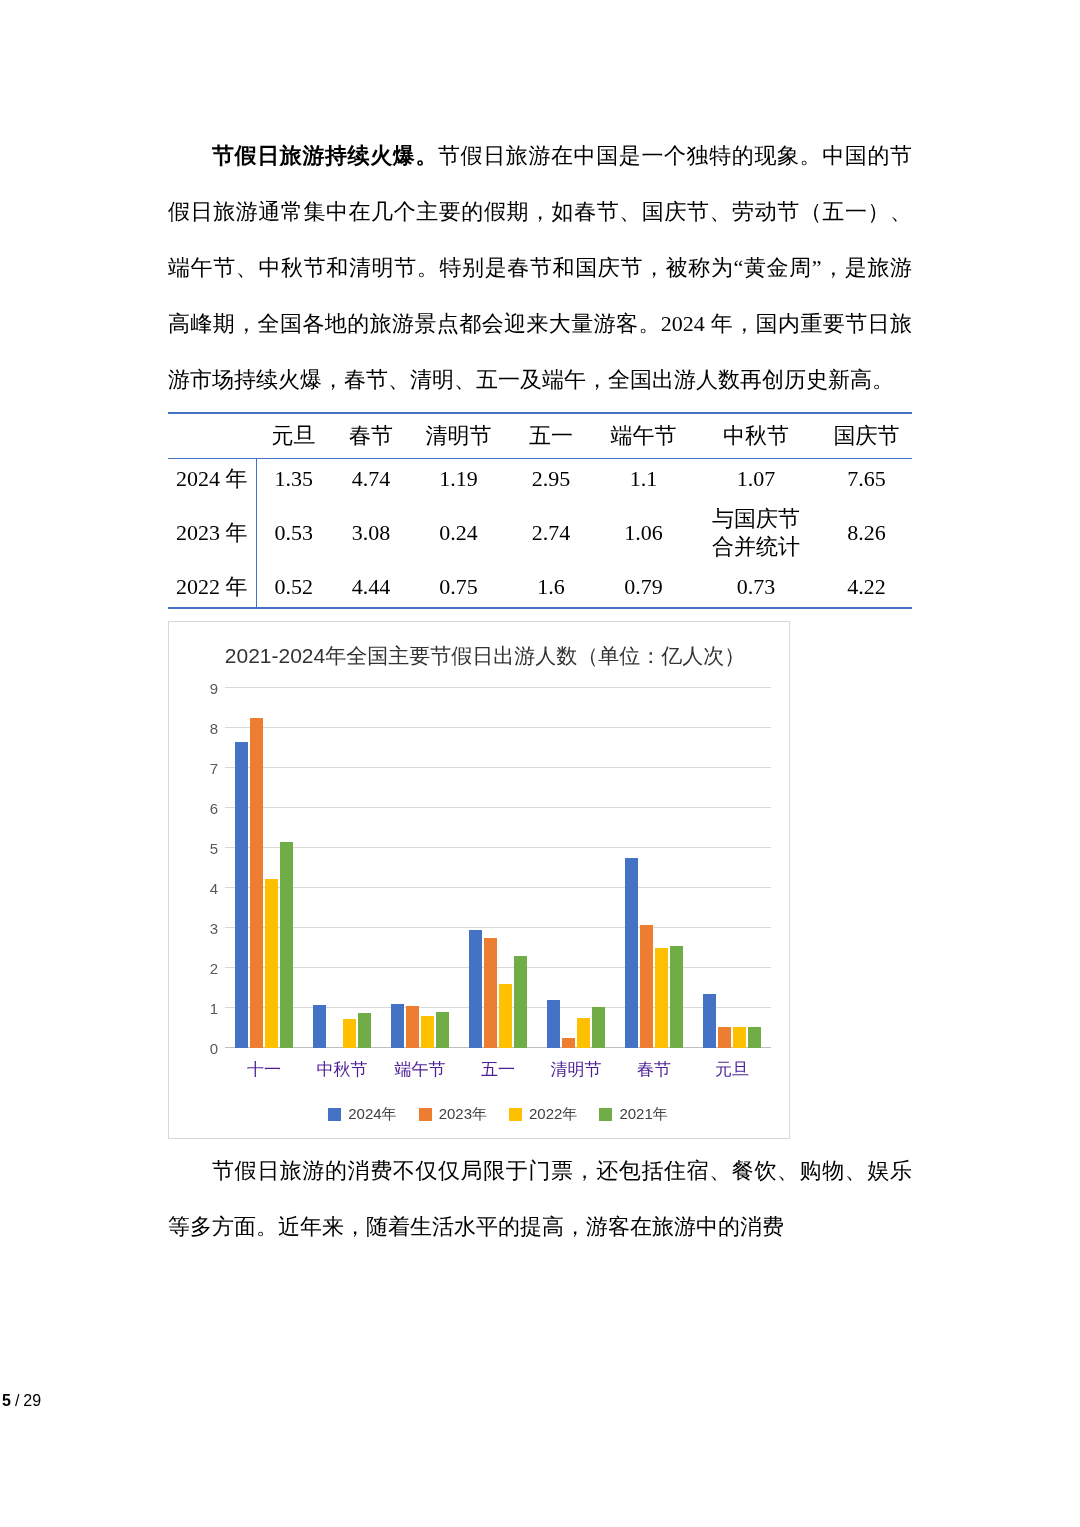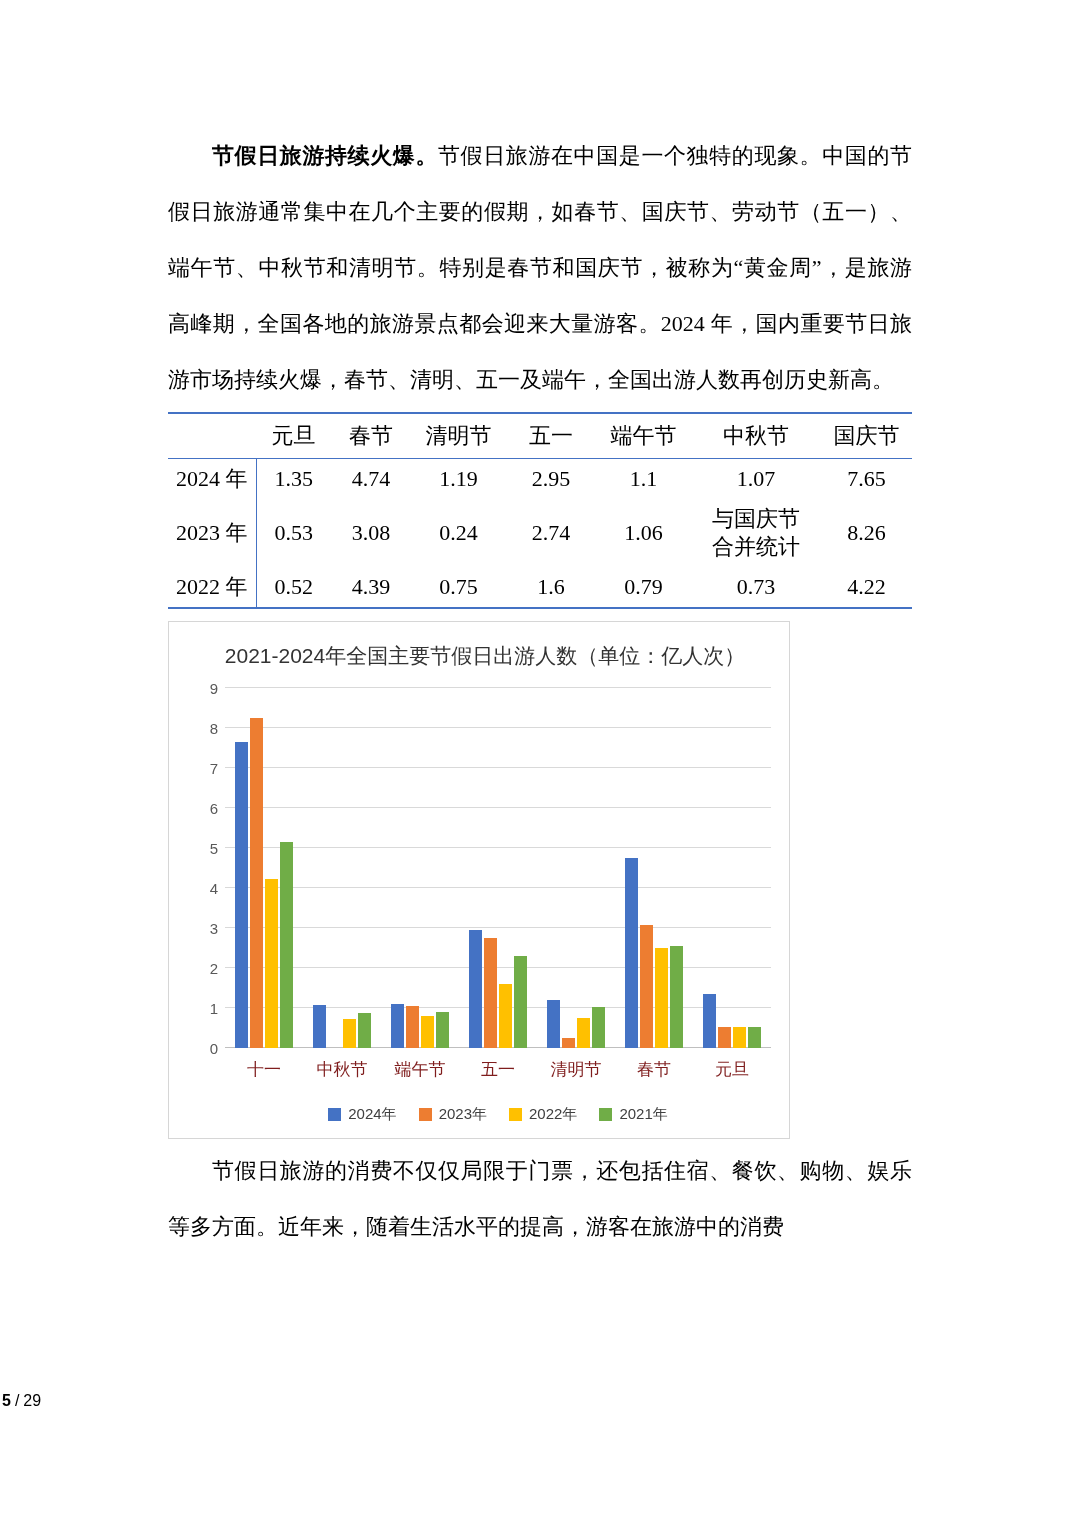--- a/index.html
+++ b/index.html
@@ -54,21 +54,21 @@
     font-family:"Liberation Sans","DejaVu Sans",sans-serif;
     font-size:15px; color:#595959; line-height:1;
   }
   .plot { position:relative; flex:1; height:360px; }
   .gridline { position:absolute; left:0; right:0; height:1px; background:#d9d9d9; z-index:1; }
   .gridline.baseline { background:#bfbfbf; }
   .groups { position:absolute; left:0; right:0; top:0; bottom:0; display:flex; z-index:2; }
   .group { flex:1; display:flex; align-items:flex-end; justify-content:center; gap:2px; }
   .bar { width:13px; }
   .x-labels { display:flex; margin-left:26px; margin-top:10px; }
-  .xlabel { flex:1; text-align:center; font-size:17px; color:#7f1d1d; }
+  .xlabel { flex:1; text-align:center; font-size:17px; color:#4c1d95; }
   .legend { display:flex; justify-content:center; align-items:center; gap:22px; margin-top:24px; margin-left:26px; }
   .legend-item {
     display:flex; align-items:center; gap:7px;
     font-family:"Liberation Sans","DejaVu Sans",sans-serif;
     font-size:15px; color:#404040;
   }
   .swatch { width:13px; height:13px; display:inline-block; flex:none; }
 
   .para-2 { margin-top:4px; }
 
@@ -119,21 +119,21 @@
             <td class="value-cell">0.24</td>
             <td class="value-cell">2.74</td>
             <td class="value-cell">1.06</td>
             <td class="value-cell">与国庆节
 合并统计</td>
             <td class="value-cell">8.26</td>
           </tr>
           <tr>
             <td class="year-cell">2022 年</td>
             <td class="value-cell">0.52</td>
-            <td class="value-cell">4.39</td>
+            <td class="value-cell">4.44</td>
             <td class="value-cell">0.75</td>
             <td class="value-cell">1.6</td>
             <td class="value-cell">0.79</td>
             <td class="value-cell">0.73</td>
             <td class="value-cell">4.22</td>
           </tr>
         </tbody>
     </table>
 
     <div class="chart-box">

